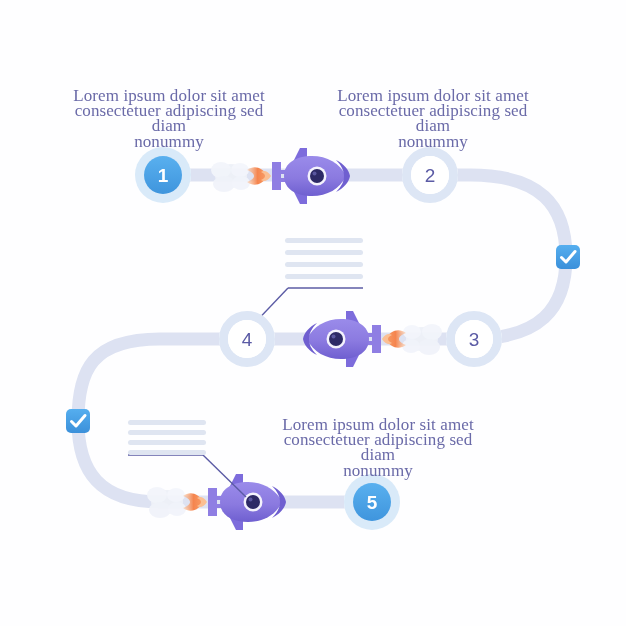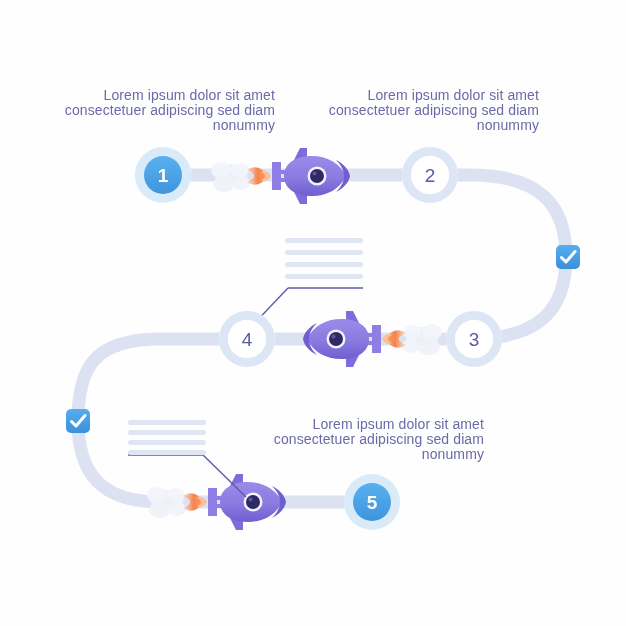--- a/index.html
+++ b/index.html
@@ -23,26 +23,27 @@
   }
   #svg-root {
     position: absolute;
     left: 0;
     top: 0;
     width: 626px;
     height: 626px;
   }
   .caption {
     position: absolute;
-    text-align: right;
-    font-size: 14px;
+    text-align: center;
+    font-size: 17px;
     line-height: 15.2px;
     color: #6a6aa8;
     letter-spacing: 0.1px;
     white-space: pre-line;
+    font-family: Liberation Serif, serif;
   }
   .caption-1 { left: 63px;  top: 88px;  width: 212px; }
   .caption-2 { left: 327px; top: 88px;  width: 212px; }
   .caption-3 { left: 272px; top: 417px; width: 212px; }
   .step-number {
     font-family: "Liberation Sans", sans-serif;
     font-size: 19px;
   }
 </style>
 </head>

